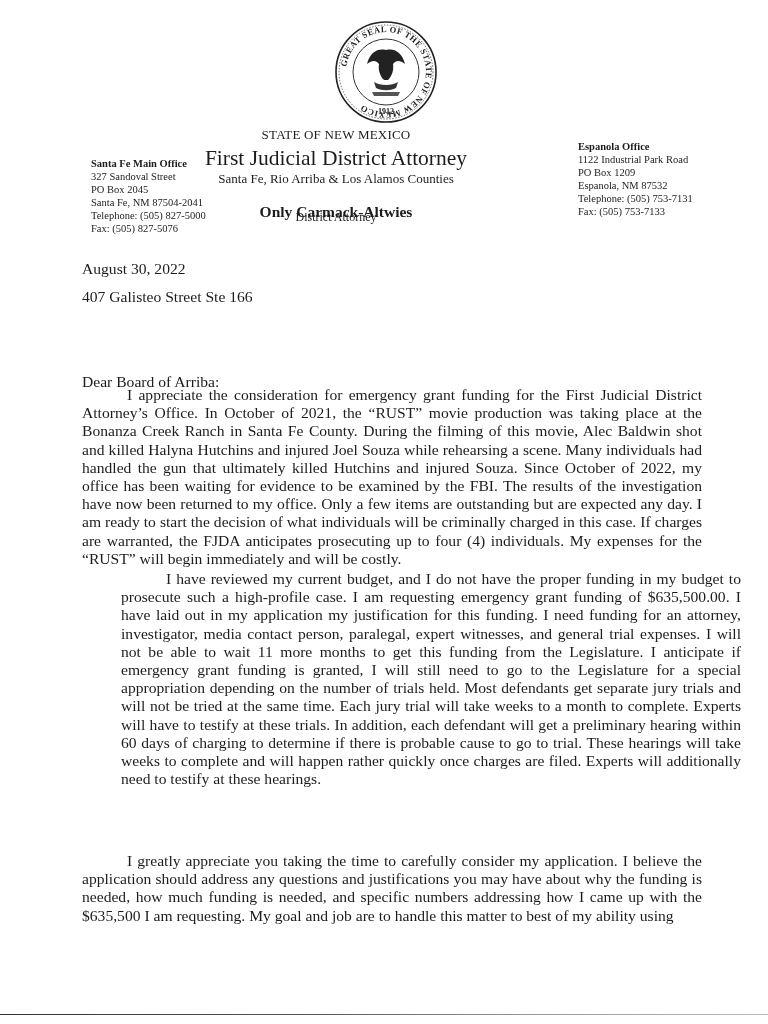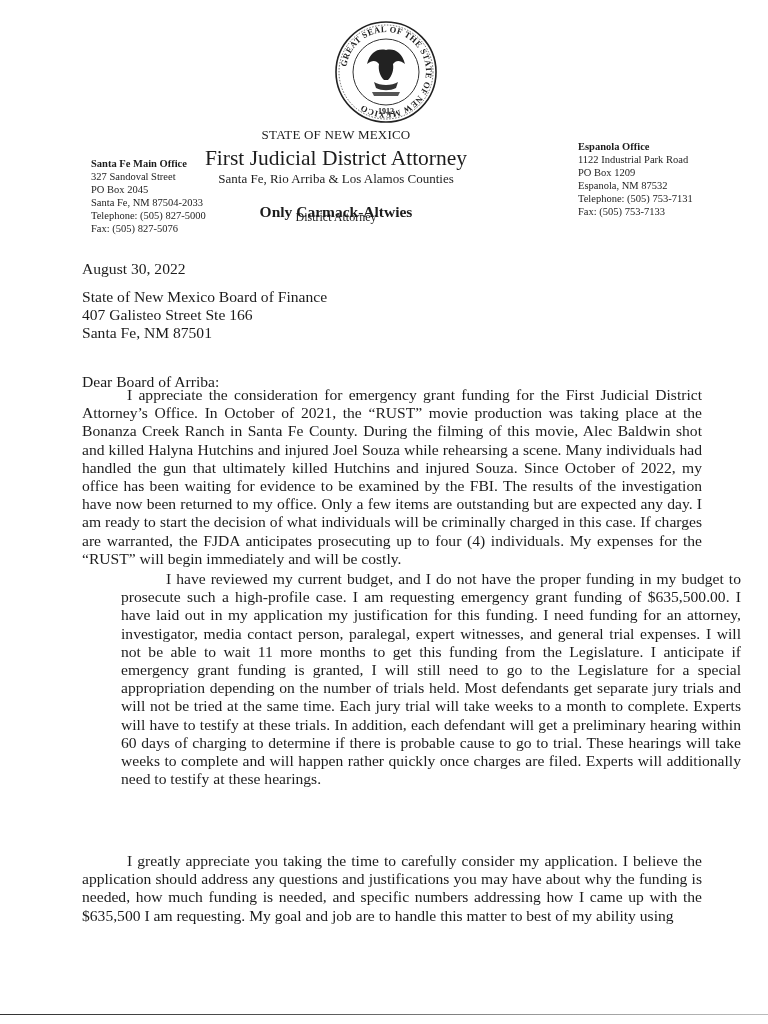--- a/index.html
+++ b/index.html
@@ -56,40 +56,38 @@
 <div id="state-line" class="abs center">STATE OF NEW MEXICO</div>
 <div id="office-title" class="abs center">First Judicial District Attorney</div>
 <div id="counties" class="abs center">Santa Fe, Rio Arriba &amp; Los Alamos Counties</div>
 <div id="da-name" class="abs center">Only Carmack-Altwies</div>
 <div id="da-title" class="abs center">District Attorney</div>
 
 <div id="left-col" class="abs col">
   <div class="col-head">Santa Fe Main Office</div>
   <div>327 Sandoval Street</div>
   <div>PO Box 2045</div>
-  <div>Santa Fe, NM 87504-2033</div>
+  <div>Santa Fe, NM 87504-2041</div>
   <div>Telephone: (505) 827-5000</div>
   <div>Fax: (505) 827-5076</div>
 </div>
 
 <div id="right-col" class="abs col">
   <div class="col-head">Espanola Office</div>
   <div>1122 Industrial Park Road</div>
   <div>PO Box 1209</div>
   <div>Espanola, NM 87532</div>
   <div>Telephone: (505) 753-7131</div>
   <div>Fax: (505) 753-7133</div>
 </div>
 
 <div id="date" class="abs body-text">August 30, 2022</div>
 
 <div id="recipient" class="abs body-text">
-  <div>State of New Mexico Board of Finance</div>
   <div>407 Galisteo Street Ste 166</div>
-  <div>Santa Fe, NM 87501</div>
 </div>
 
 <div id="salutation" class="abs body-text">Dear Board of Arriba:</div>
 
 <p id="para-1" class="abs body-text para"><span class="indent"></span><span>I appreciate the consideration for emergency grant funding for the First Judicial District Attorney’s Office.  In October of 2021, the “RUST” movie production was taking place at the Bonanza Creek Ranch in Santa Fe County.  During the filming of this movie, Alec Baldwin shot and killed Halyna Hutchins and injured Joel Souza while rehearsing a scene.  Many individuals had handled the gun that ultimately killed Hutchins and injured Souza.  Since October of 2022, my office has been waiting for evidence to be examined by the FBI.  The results of the investigation have now been returned to my office.  Only a few items are outstanding but are expected any day. I am ready to start the decision of what individuals will be criminally charged in this case.  If charges are warranted, the FJDA anticipates prosecuting up to four (4) individuals. My expenses for the “RUST” will begin immediately and will be costly.</span></p>
 <p id="para-2" class="abs body-text para"><span class="indent"></span><span>I have reviewed my current budget, and I do not have the proper funding in my budget to prosecute such a high-profile case.  I am requesting emergency grant funding of $635,500.00.  I have laid out in my application my justification for this funding.  I need funding for an attorney, investigator, media contact person, paralegal, expert witnesses, and general trial expenses.  I will not be able to wait 11 more months to get this funding from the Legislature.  I anticipate if emergency grant funding is granted, I will still need to go to the Legislature for a special appropriation depending on the number of trials held.  Most defendants get separate jury trials and will not be tried at the same time.  Each jury trial will take weeks to a month to complete.  Experts will have to testify at these trials.  In addition, each defendant will get a preliminary hearing within 60 days of charging to determine if there is probable cause to go to trial.  These hearings will take weeks to complete and will happen rather quickly once charges are filed.  Experts will additionally need to testify at these hearings.</span></p>
 <p id="para-3" class="abs body-text para"><span class="indent"></span><span>I greatly appreciate you taking the time to carefully consider my application.  I believe the application should address any questions and justifications you may have about why the funding is needed, how much funding is needed, and specific numbers addressing how I came up with the $635,500 I am requesting.    My goal and job are to handle this matter to best of my ability using</span></p>
 
 <div id="bottom-rule" class="abs"></div>
 

